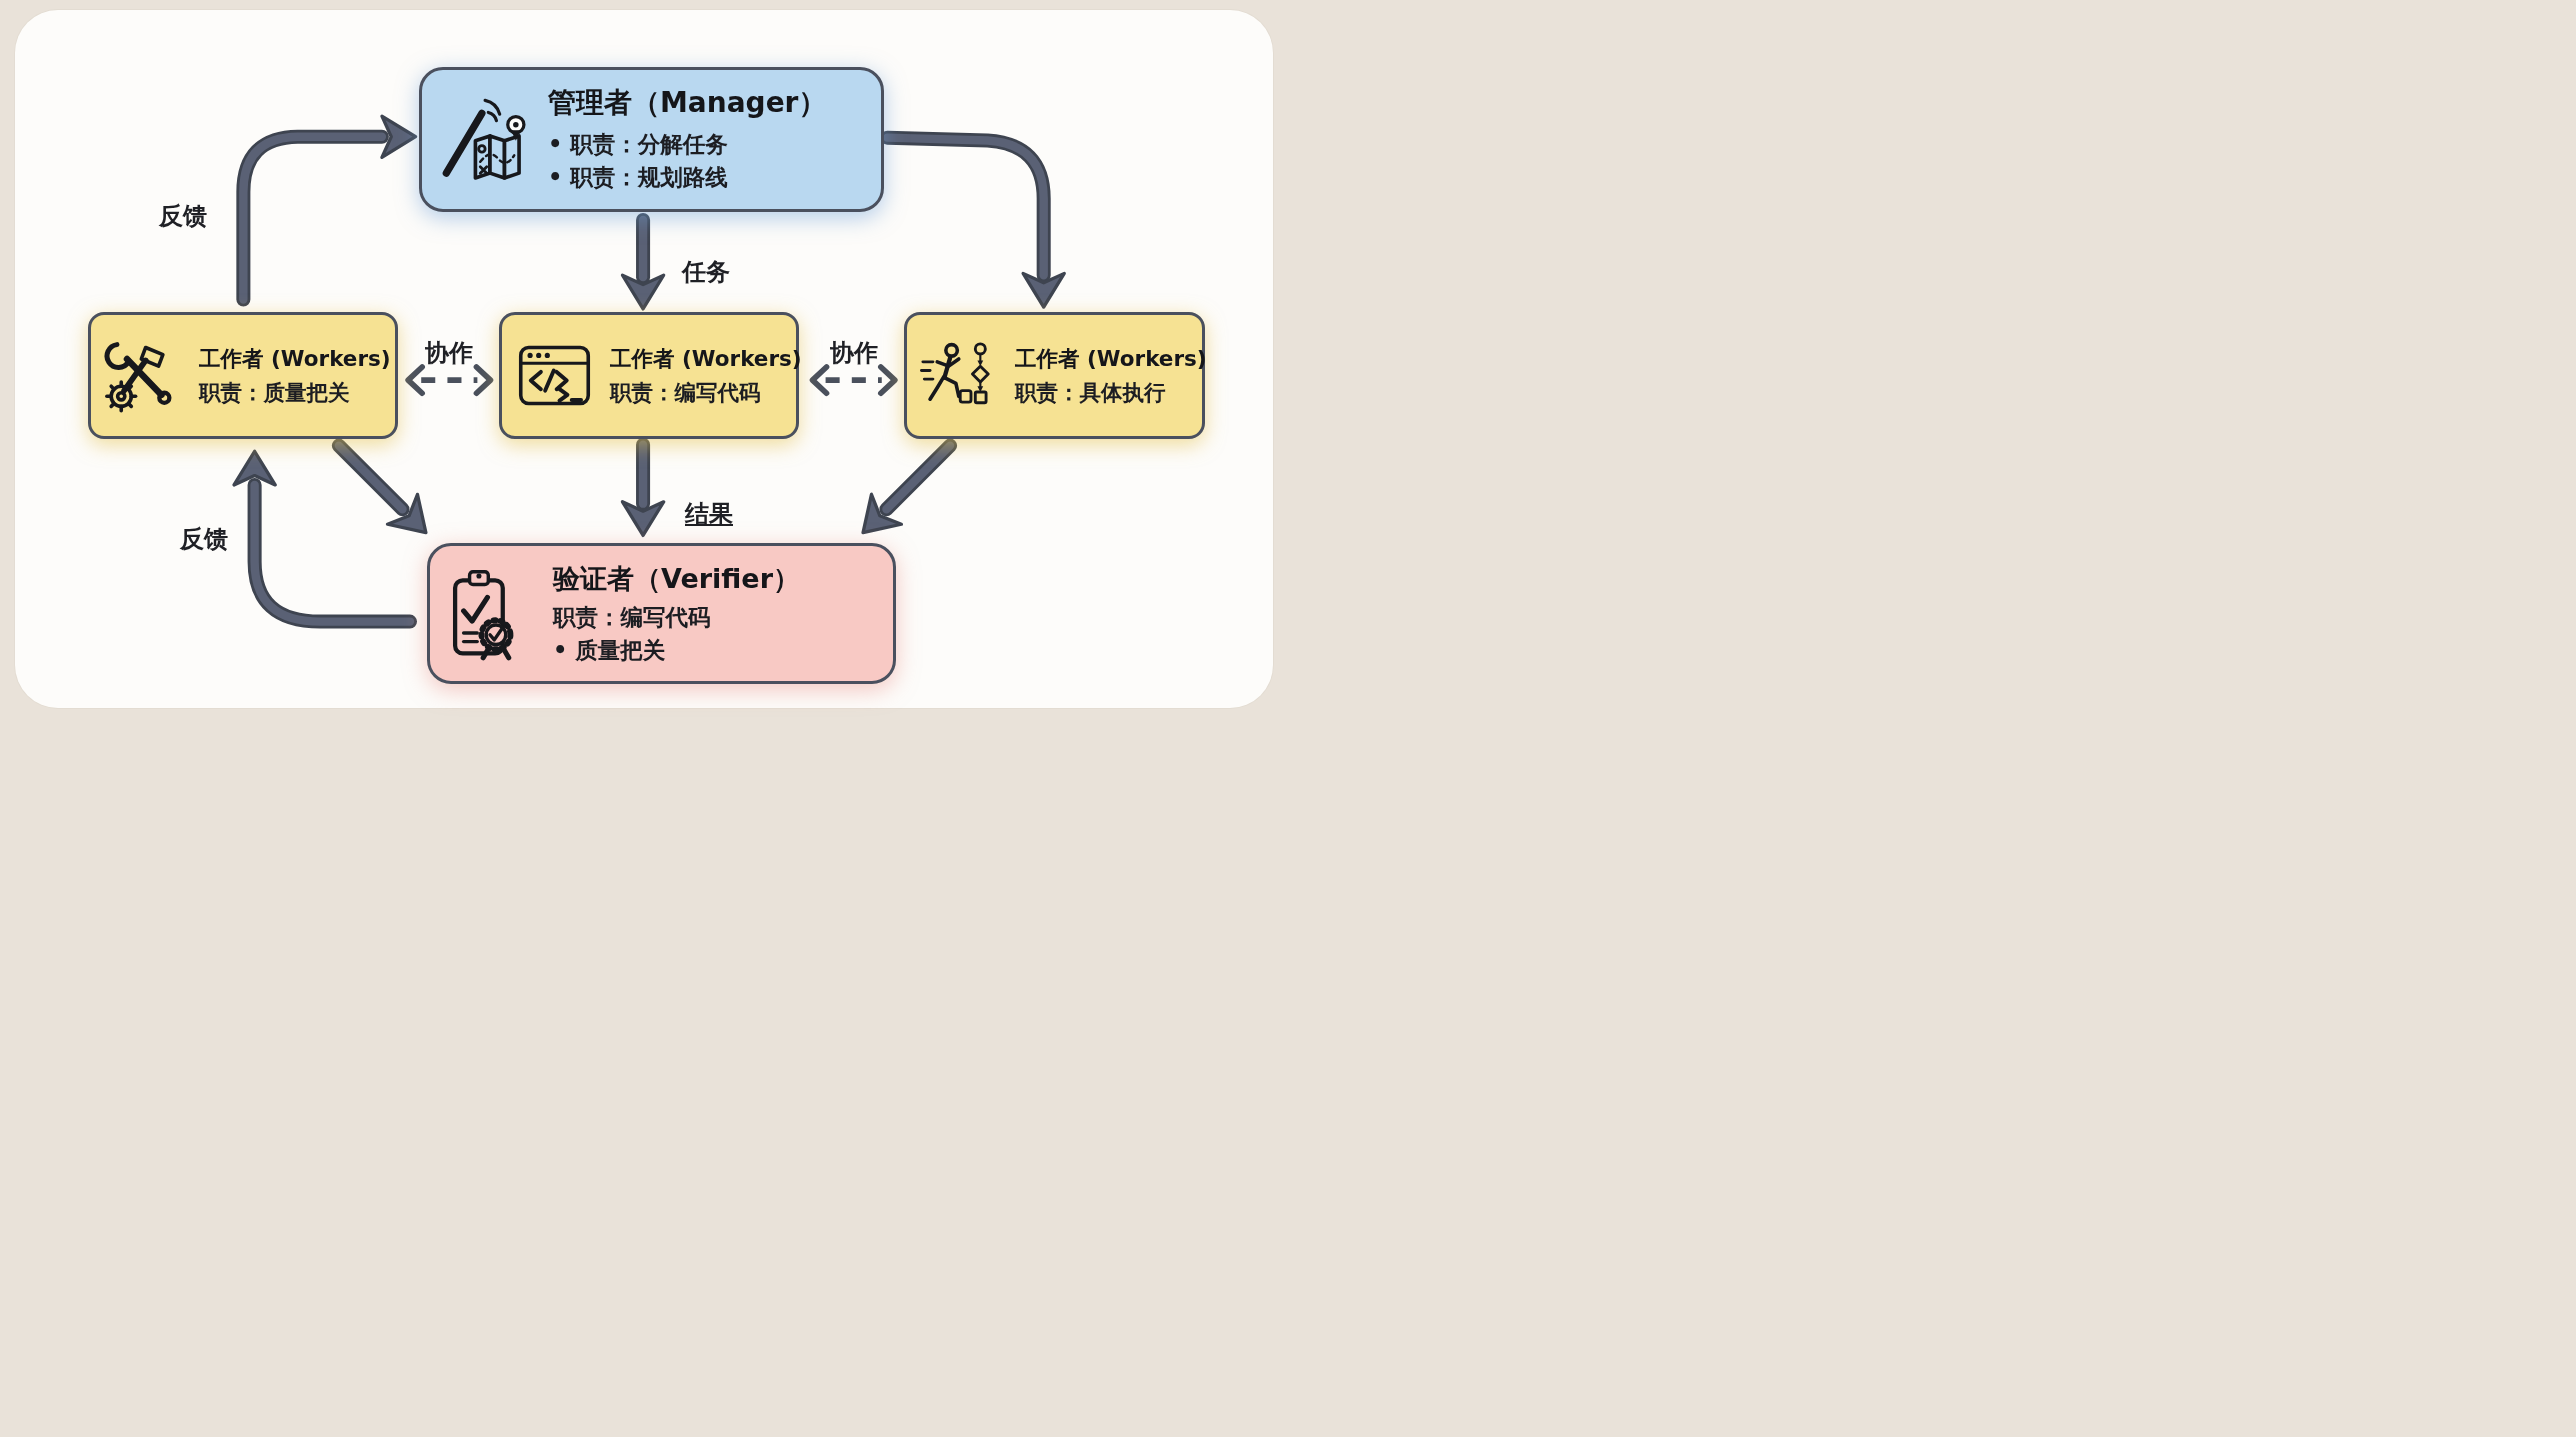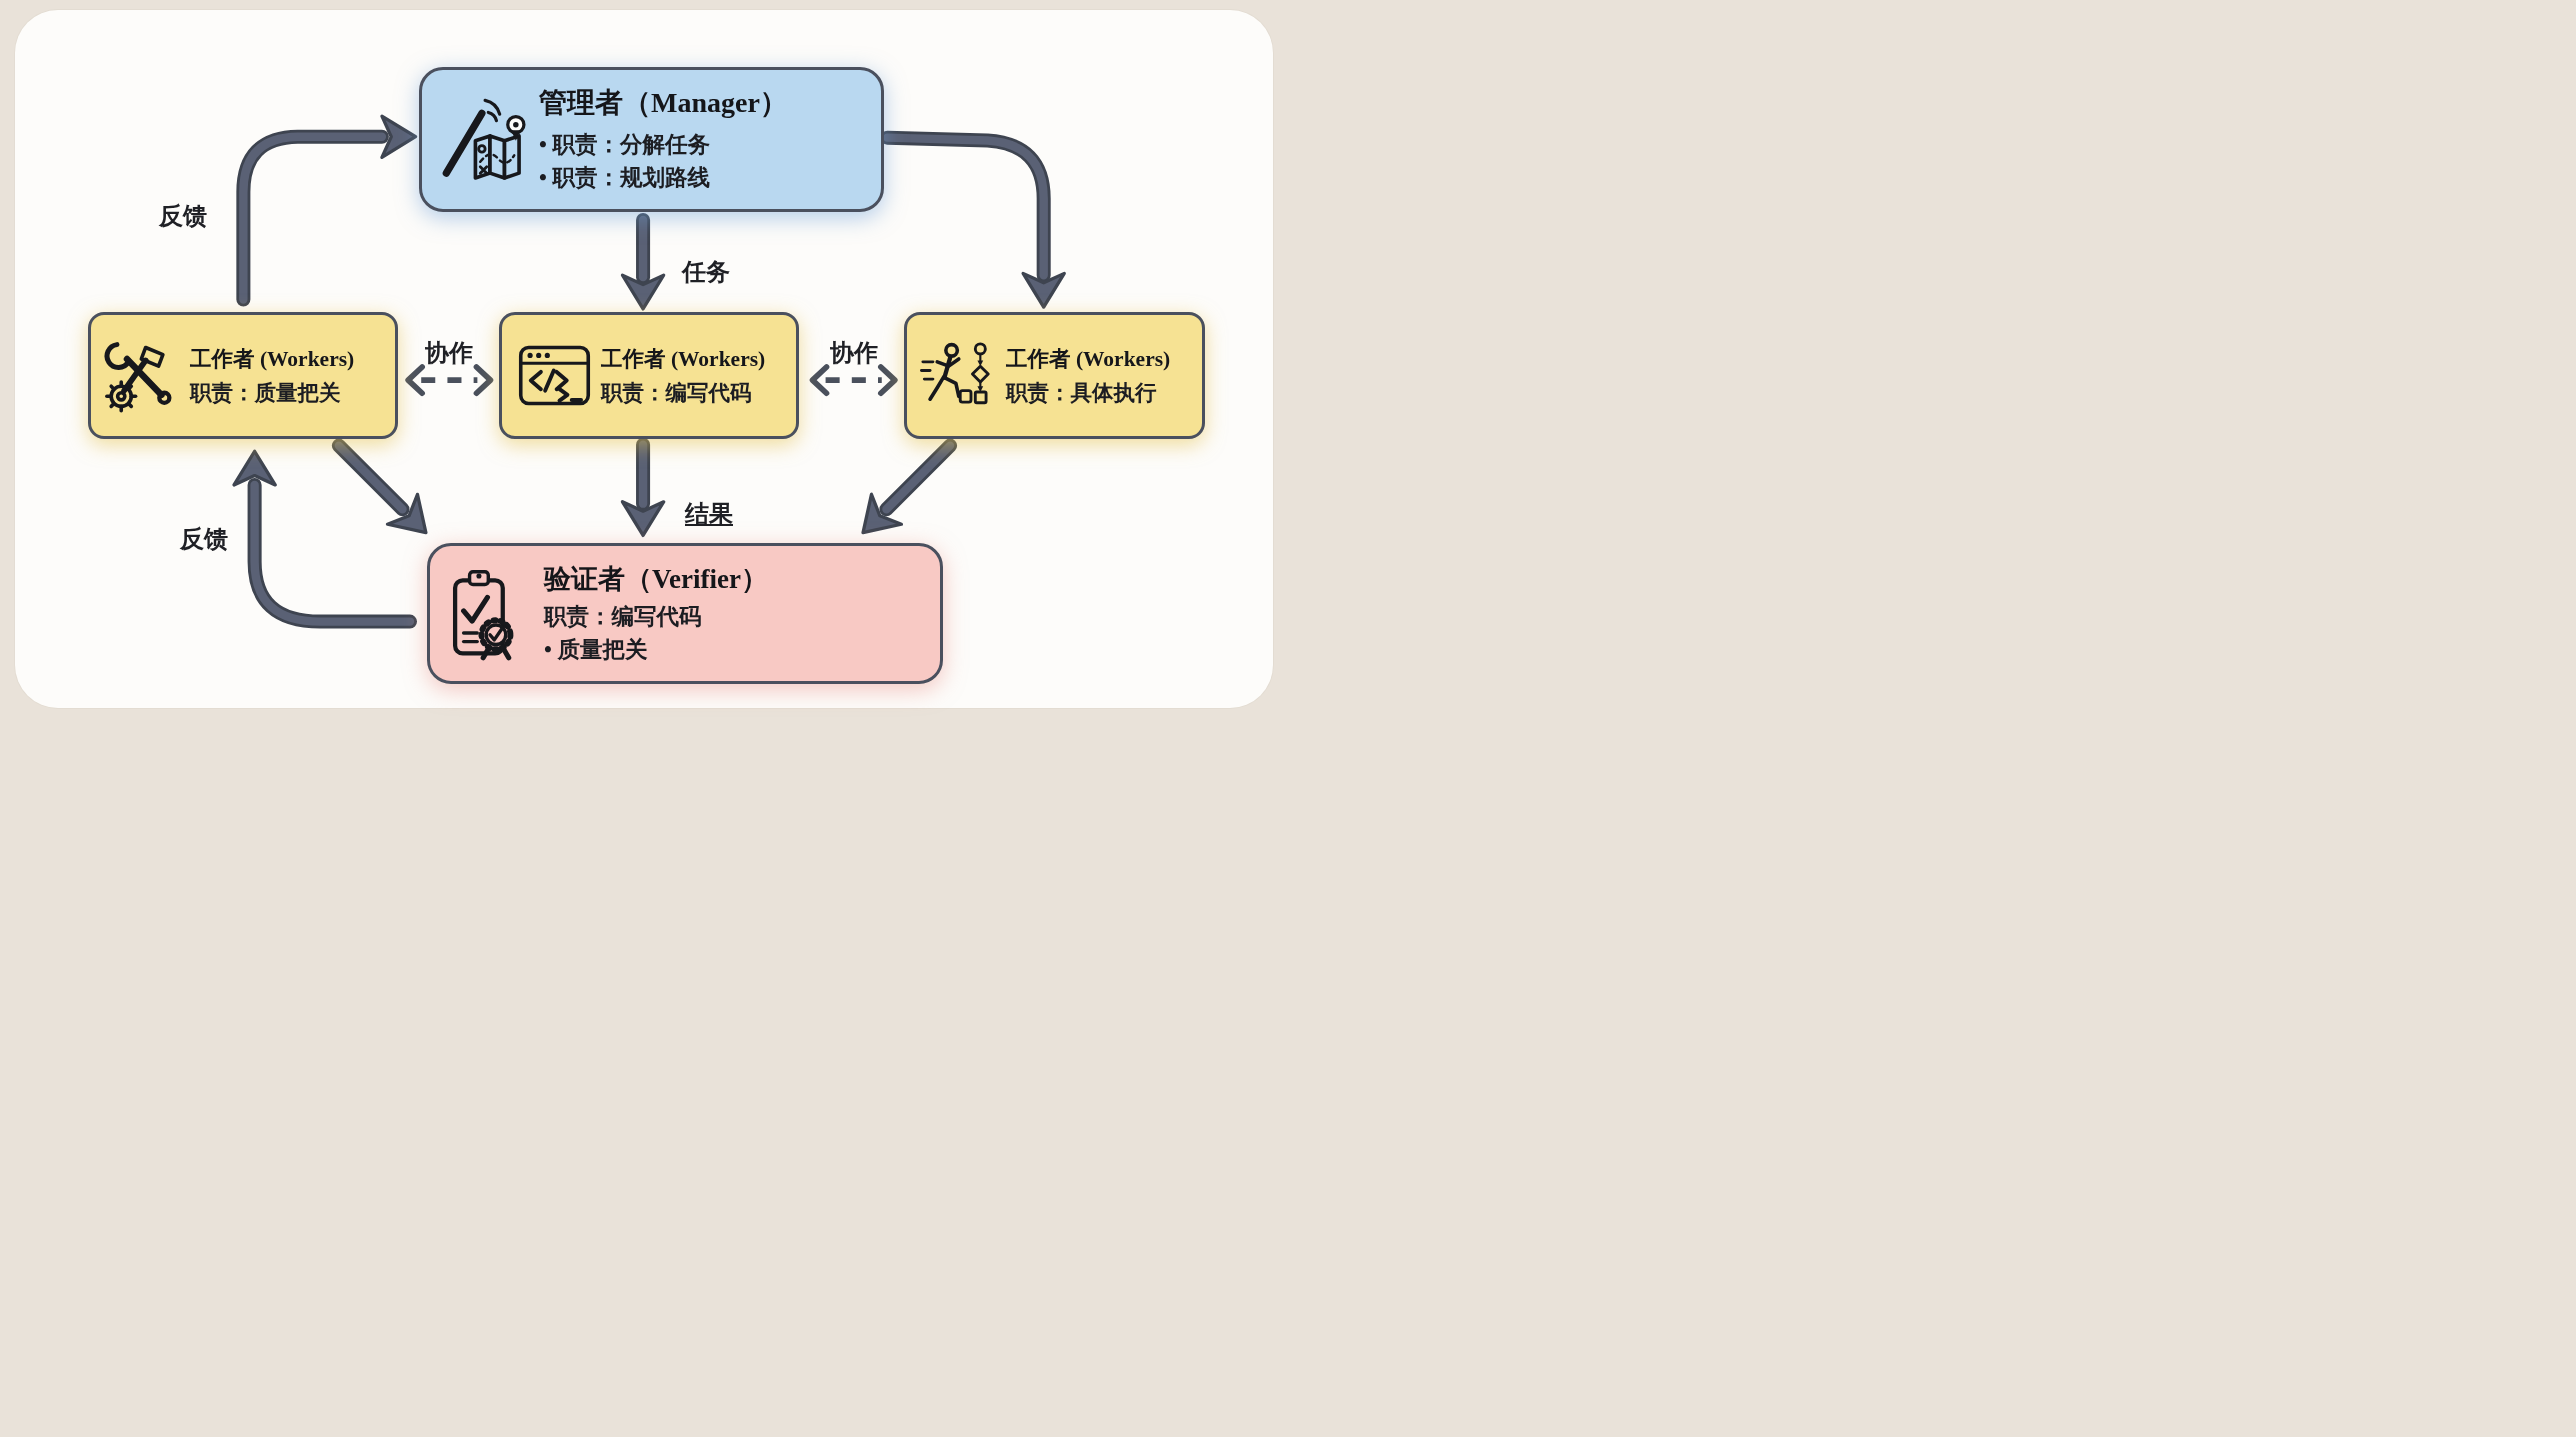--- a/index.html
+++ b/index.html
@@ -1,32 +1,32 @@
 <!DOCTYPE html>
 <html style="font-size:15px"><head>
 <meta charset="utf-8">
 <style>
   html,body{margin:0;padding:0;background:#e9e2d9;font-family:"DejaVu Sans","Liberation Sans",sans-serif;}
   #stage{position:relative;width:1288px;height:719px;background:#e9e2d9;overflow:hidden;}
   #card{position:absolute;left:15px;top:10.3px;width:1258px;height:698px;background:#fdfcfa;border-radius:43px;box-shadow:0 0 0 0.9px #e3dcd2;}
-  .node{position:absolute;display:flex;align-items:center;gap:7px;border:3.7px solid #4a505e;box-sizing:border-box;padding:6px 13px;font-family:Liberation Serif, serif;}
+  .node{position:absolute;display:flex;align-items:center;gap:16px;border:3.7px solid #4a505e;box-sizing:border-box;padding:6px 13px;}
   .node .icon{flex:0 0 auto;display:flex;align-items:center;justify-content:center;}
   .node .txt{display:flex;flex-direction:column;justify-content:center;}
   .node .title{font-weight:700;color:#15161a;white-space:nowrap;}
   .node .line{font-weight:700;color:#1c1d22;white-space:nowrap;}
   #node-manager{left:419px;top:67px;width:465px;height:145px;background:#b9d8f0;border-radius:24px;box-shadow:0 5.6px 22.5px rgba(110,160,215,.5);}
   #node-manager .title{font-size:28px;margin-bottom:5.6px;}
   #node-manager .line{font-size:22.5px;line-height:1.5;}
   .worker{background:#f6e293;border-radius:16px;box-shadow:0 5.6px 20.6px rgba(230,195,80,.55);}
   #node-worker-tools{left:88px;top:312px;width:310px;height:127px;}
   #node-worker-code{left:499px;top:312px;width:300px;height:127px;}
   #node-worker-exec{left:904px;top:312px;width:301px;height:127px;}
   .worker .title{font-size:21.5px;margin-bottom:4.7px;}
   .worker .line{font-size:21.5px;}
-  #node-verifier{left:427px;top:543px;width:516px;height:141px;background:#f8c9c4;border-radius:24px;box-shadow:0 5.6px 22.5px rgba(235,150,140,.5);}
+  #node-verifier{left:427px;top:543px;width:469px;height:141px;background:#f8c9c4;border-radius:24px;box-shadow:0 5.6px 22.5px rgba(235,150,140,.5);}
   #node-verifier .title{font-size:27px;margin-bottom:4.7px;}
   #node-verifier .line{font-size:22.5px;line-height:1.45;}
   .edge-label{position:absolute;transform:translate(-50%,-50%);font-size:24px;font-weight:600;color:#1f2025;white-space:nowrap;}
   #lbl-feedback-top{left:183px;top:216px;}
   #lbl-task{left:706px;top:272px;}
   #lbl-collab-left{left:449px;top:353px;}
   #lbl-collab-right{left:854px;top:353px;}
   #lbl-result{left:709px;top:514px;text-decoration:underline;}
   #lbl-feedback-bottom{left:204px;top:539px;}
   #arrows{position:absolute;left:0;top:0;pointer-events:none;}

